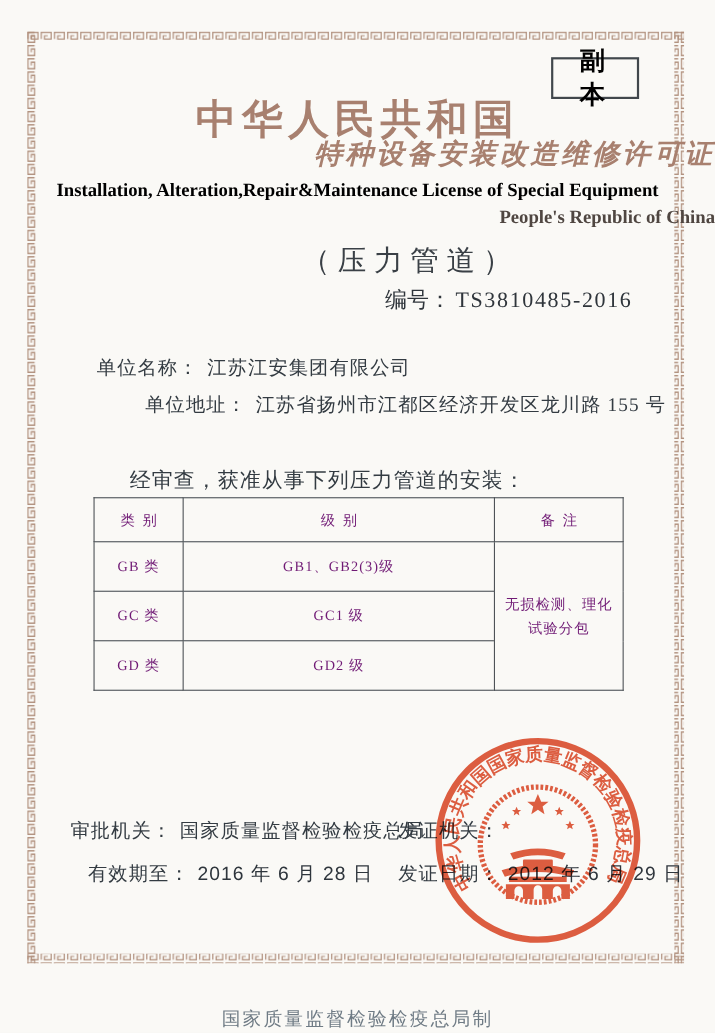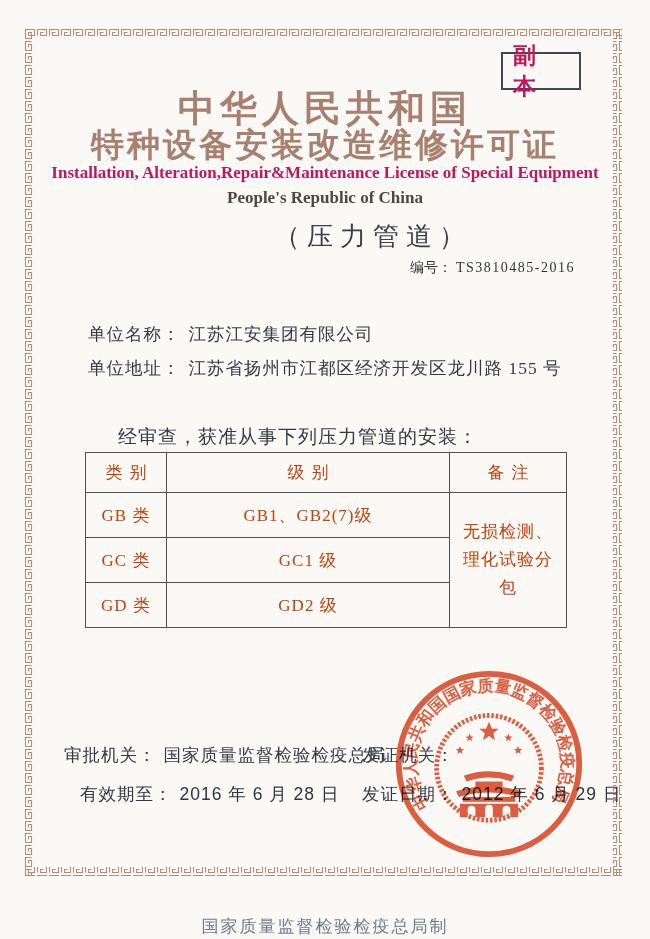--- a/index.html
+++ b/index.html
@@ -11,67 +11,67 @@
     overflow:hidden;
   }
   .page{position:absolute;inset:0;background:#faf9f6;}
   
   .frame{position:absolute;left:24px;top:28px;}
   
   .badge{
     position:absolute;left:501px;top:52px;width:80px;height:38px;
     border:2.5px solid #41474c;box-sizing:border-box;
     display:flex;align-items:center;justify-content:center;
-    font-size:23px;font-weight:bold;color:#be185d;
-    letter-spacing:10px;padding-left:10px;
+    font-size:23px;font-weight:bold;color:#000000;
+    letter-spacing:10px;padding-left:24px;
   }
   .title-cn-1{
     position:absolute;left:0;top:84px;width:100%;text-align:center;
     font-size:37px;font-weight:bold;color:#a8806f;letter-spacing:5px;
   }
   .title-cn-2{
-    position:absolute;left:0;top:123px;width:100%;text-align:center;
-    font-size:33px;font-weight:bold;color:#a8806f;letter-spacing:3px;
+    position:absolute;left:0;top:123px;width:100%;text-align:right;
+    font-size:25px;font-weight:bold;color:#a8806f;letter-spacing:3px;font-style:italic;
   }
   .title-en-1{
     position:absolute;left:0;top:163px;width:100%;text-align:center;
-    font-size:17px;font-weight:bold;color:#be185d;
+    font-size:17px;font-weight:bold;color:#000000;
   }
   .title-en-2{
-    position:absolute;left:0;top:188px;width:100%;text-align:center;
+    position:absolute;left:0;top:188px;width:100%;text-align:right;
     font-size:17px;font-weight:bold;color:#4f4641;
   }
   .subtitle{
     position:absolute;left:0;top:219px;width:100%;text-align:center;
     font-size:26px;font-weight:500;color:#3a4046;letter-spacing:7px;padding-left:48px;
   }
   .serial{
     position:absolute;right:75px;top:259px;
-    font-size:14px;color:#2f353b;
+    font-size:20px;color:#2f353b;
   }
   .serial .num{letter-spacing:1.5px;margin-left:4px;}
   .field{
     position:absolute;left:88px;
     font-size:17.5px;color:#333b42;letter-spacing:1px;
   }
   .field .val{margin-left:8px;}
   .f-name{top:322px;}
-  .f-addr{top:356px;}
+  .f-addr{top:356px;margin-left:44px;}
   .intro{
     position:absolute;left:118px;top:424px;
     font-size:19px;color:#333b42;letter-spacing:1px;
   }
   table.lic{
     position:absolute;left:85px;top:452px;width:481px;
     border-collapse:collapse;table-layout:fixed;
   }
   table.lic th,table.lic td{
     border:1.6px solid #4e5357;
     text-align:center;vertical-align:middle;
-    font-size:17px;color:#c2410c;font-weight:normal;
+    font-size:13px;color:#701a75;font-weight:normal;
     padding:0 6px;
   }
   table.lic th{height:39px;letter-spacing:7px;text-indent:7px;}
   table.lic td{height:44px;letter-spacing:1px;}
   td.remark{line-height:1.65;letter-spacing:1.5px;font-size:16.5px;}
   .bfield{
     position:absolute;font-size:17.5px;color:#333b42;letter-spacing:1px;white-space:nowrap;
   }
   .bfield .val{margin-left:7px;}
   .b-approval{left:64px;top:743px;}
@@ -136,21 +136,21 @@
         <col style="width:117px">
       </colgroup>
     <tbody>
         <tr>
       <th>类别</th>
       <th>级别</th>
       <th>备注</th>
     </tr>
     <tr>
       <td>GB 类</td>
-      <td>GB1、GB2(7)级</td>
+      <td>GB1、GB2(3)级</td>
       <td class="remark" rowspan="3">无损检测、理化试验分包</td>
     </tr>
     <tr>
       <td>GC 类</td>
       <td>GC1 级</td>
     </tr>
     <tr>
       <td>GD 类</td>
       <td>GD2 级</td>
     </tr>

